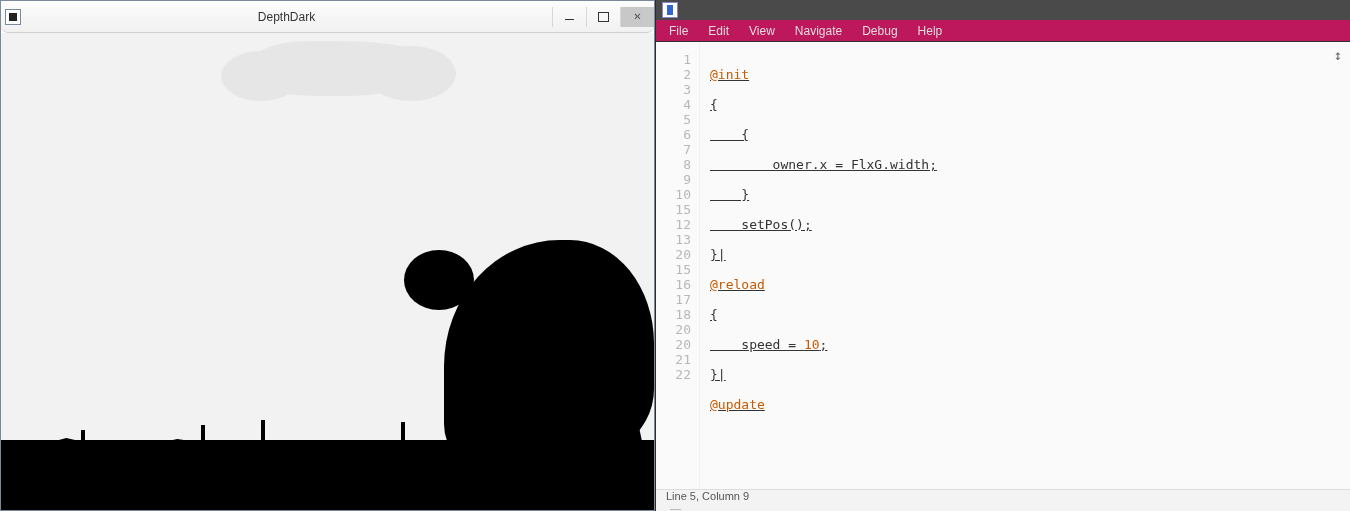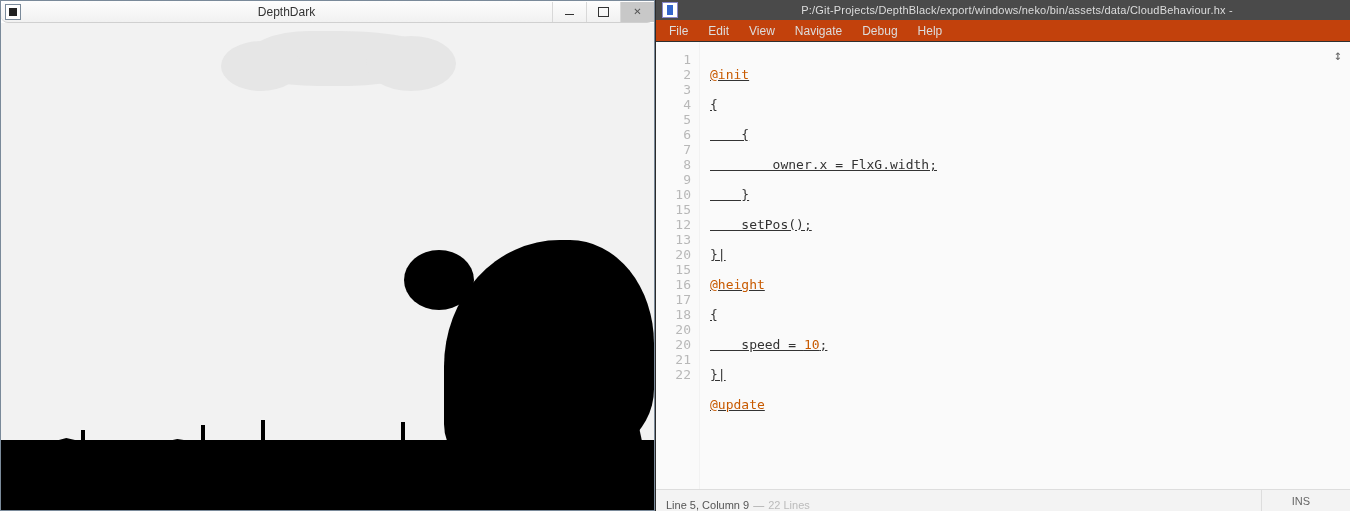--- a/index.html
+++ b/index.html
@@ -15,21 +15,21 @@
   
   .game-window {
     width: 655px;
     height: 511px;
     border: 1px solid #7a8a9a;
     background: #fff;
     display: flex;
     flex-direction: column;
   }
   .game-titlebar {
-    height: 22px;
+    height: 32px;
     background: linear-gradient(#fdfdfd,#f1f1f1);
     border-bottom: 1px solid #d0d0d0;
     display: flex;
     align-items: center;
     position: relative;
     border-radius: 7px;
   }
   .game-titlebar .icon-box {
     margin-left: 4px;
     width: 16px; height: 16px;
@@ -132,21 +132,21 @@
     align-items:center;
   }
   .editor-titlebar .app-icon{
     width:16px;height:16px;margin:0 6px;
     border:1px solid #88c;background:#fff;display:flex;align-items:center;justify-content:center;
   }
   .editor-titlebar .app-icon:before{content:"";width:6px;height:10px;background:#36c;}
   .editor-titlebar .path{flex:1;text-align:center;letter-spacing:.2px;}
   .editor-menubar{
     height:22px;
-    background:#c2410c;
+    background:#be185d;
     color:#ddd;
     display:flex;
     align-items:center;
     padding:0 4px;
     gap:2px;
     border-bottom:1px solid #2f2f2f;
     font-size:12px;
   }
   .menu-item{padding:2px 9px;cursor:default;}
   .editor-body{
@@ -180,24 +180,25 @@
   .tok-fn{color:#2a70c4;}
   .tok-num{color:#c85a00;}
   .drag-handle{
     position:absolute;top:6px;right:8px;font-size:14px;color:#666;
   }
   .statusbar{
     height:22px;
     background:#f3f3f3;
     border-top:1px solid #ddd;
     display:flex;
-    align-items:flex-end;
+    align-items:flex-start;
     font-size:11px;
     color:#777;
     padding:0 10px;
+    flex-direction:column;
   }
   .statusbar .pos{color:#555;}
   .statusbar .dash{margin:0 4px;color:#aaa;}
   .statusbar .lines{color:#bbb;}
   .statusbar .spacer{flex:1;}
   .ins-box{
     border-left:1px solid #ddd;
     padding:0 30px;
     color:#666;
     height:100%;
@@ -227,21 +228,20 @@
     <div class="grass2"></div>
     <div class="grass3"></div>
     <div class="grass4"></div>
     <div class="ground"></div>
   </div>
 </div>
 
 <div class="editor-window">
   <div class="editor-titlebar">
     <div class="app-icon"></div>
-    <div class="path">P:/Git-Projects/DepthBlack/export/windows/neko/bin/assets/data/CloudBehaviour.hx -</div>
   </div>
   <div class="editor-menubar">
     <div class="menu-item">File</div>
     <div class="menu-item">Edit</div>
     <div class="menu-item">View</div>
     <div class="menu-item">Navigate</div>
     <div class="menu-item">Debug</div>
     <div class="menu-item">Help</div>
   </div>
   <div class="editor-body">
@@ -271,21 +271,21 @@
       <div>22</div>
     </div>
     <div class="code">
 <div class="line"><span class="tok-meta">@init</span></div>
 <div class="line"><span>{</span></div>
 <div class="line"><span>    {</span></div>
 <div class="line"><span>        owner.x = FlxG.width;</span></div>
 <div class="line"><span>    }</span></div>
 <div class="line"><span>    setPos();</span></div>
 <div class="line"><span>}|</span></div>
-<div class="line"><span class="tok-meta">@height</span></div>
+<div class="line"><span class="tok-meta">@reload</span></div>
 <div class="line"><span>{</span></div>
 <div class="line"><span>    speed = </span><span class="tok-num">10</span><span>;</span></div>
 <div class="line"><span>}|</span></div>
 <div class="line"><span class="tok-meta">@update</span></div>
 
 
 
 
 
 

